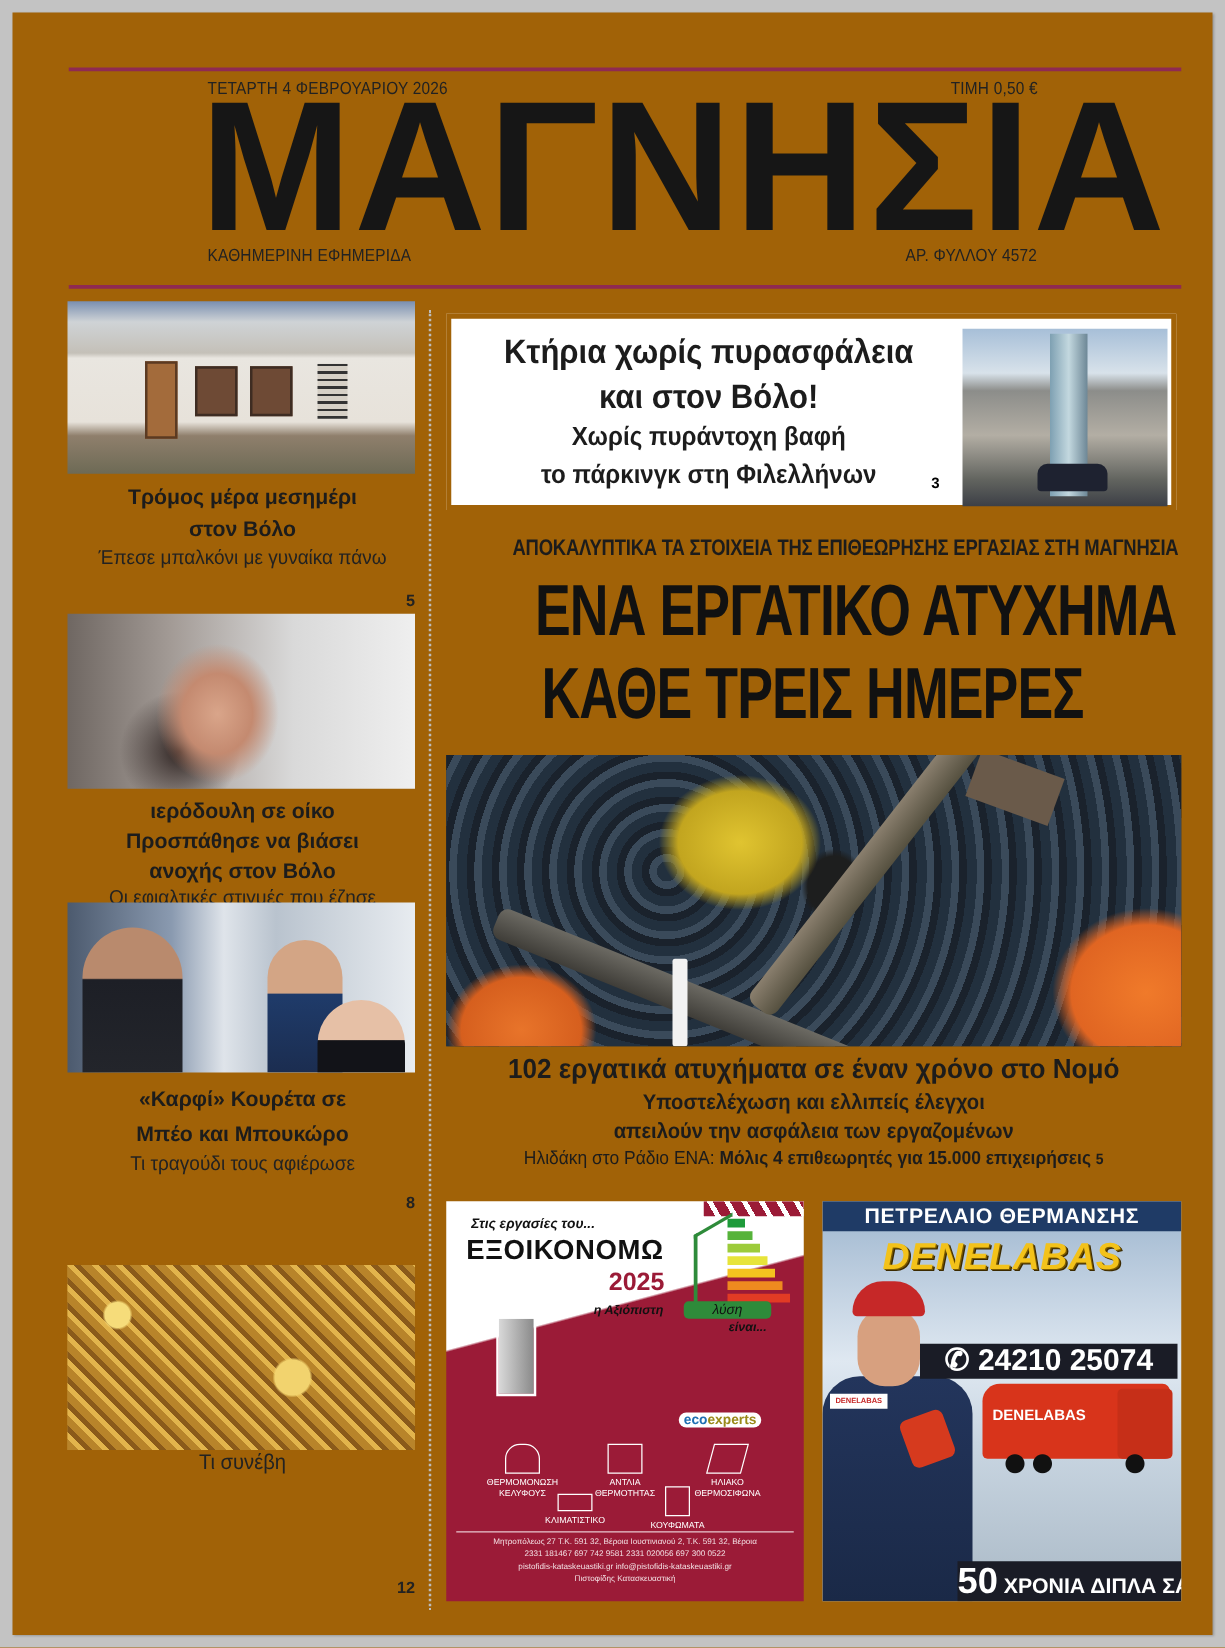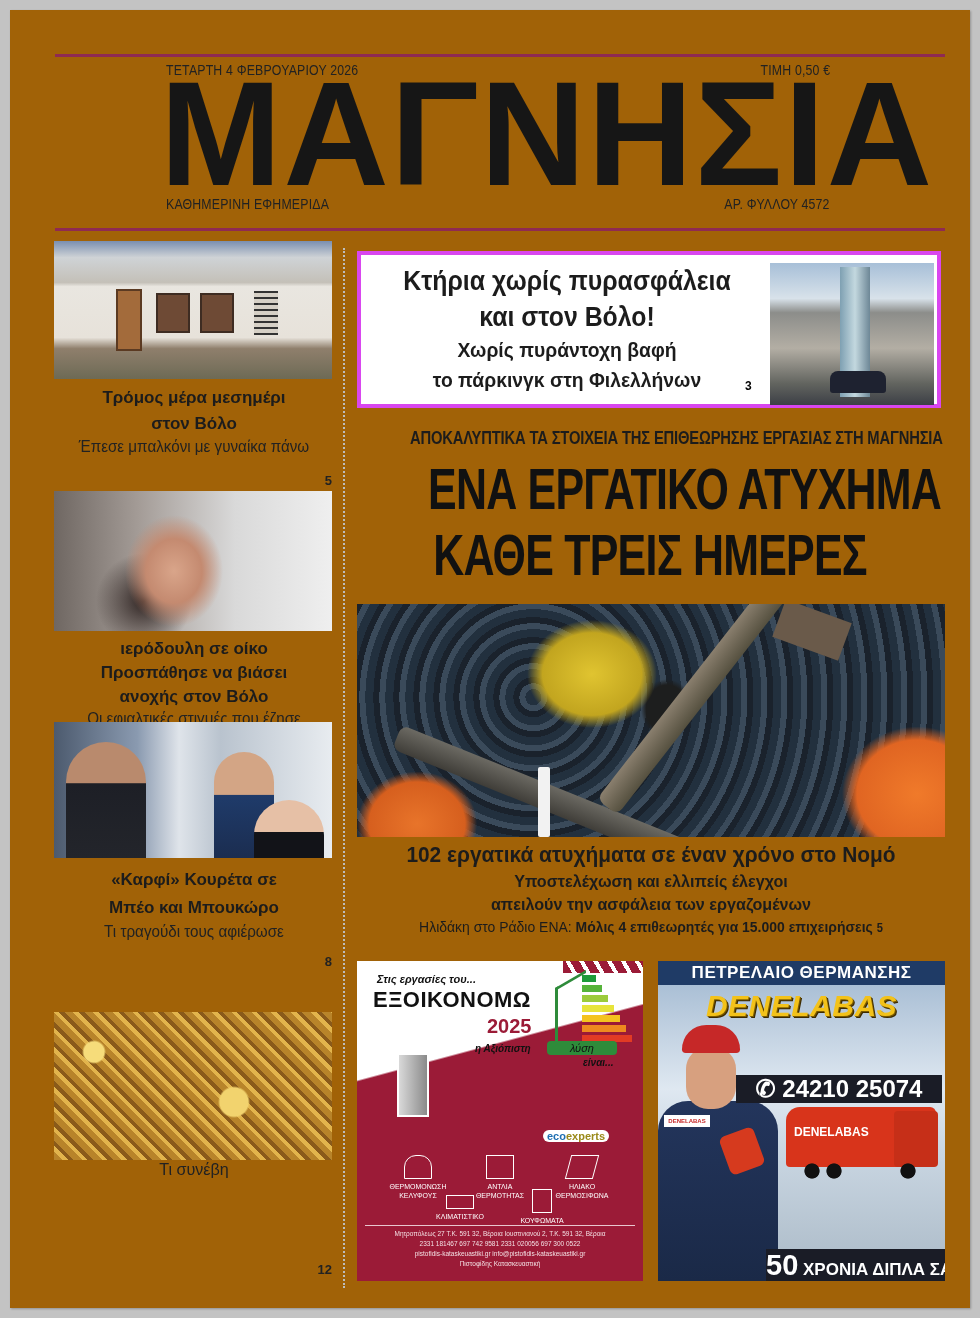--- a/index.html
+++ b/index.html
@@ -67,21 +67,21 @@
 
   .ph-gold { height: 148px; background:
       radial-gradient(circle at 40px 40px, #f6dc7a 0 10px, rgba(0,0,0,0) 12px),
       radial-gradient(circle at 180px 90px, #f2d36e 0 14px, rgba(0,0,0,0) 16px),
       repeating-linear-gradient(45deg, #b8842a 0 6px, #e2b44c 6px 10px, #8a5a1a 10px 14px),
       #c39236; }
 
   
   .promo-box {
     position: absolute; left: 347px; top: 241px; width: 584px; height: 157px;
-    border: 4px solid #d946ef; box-sizing: border-box; background: #fff;
+    border: 4px solid #a16207; box-sizing: border-box; background: #fff;
   }
   .promo-box .promo-text { position: absolute; left: 6px; top: 8px; width: 400px; text-align: center; color: #1c1c1c; }
   .promo-title { font-weight: bold; font-size: 27px; line-height: 36px; transform: scaleX(0.92); }
   .promo-sub { font-weight: bold; font-size: 21px; line-height: 30px; transform: scaleX(0.92); }
   .promo-page { font-weight: bold; font-size: 12px; position: absolute; left: 384px; top: 124px; }
   .promo-photo { position: absolute; right: 3px; top: 8px; width: 164px; height: 142px;
       background: linear-gradient(180deg, #a7bfd8 0%, #d8e2ea 25%, #8c8d8a 35%, #b3aea4 60%, #62645f 85%, #3c3f46 100%); }
   .promo-photo .glass { position:absolute; left: 70px; top: 4px; width: 30px; height: 130px; background: linear-gradient(90deg,#7ea0b2,#c3d8df,#6d8796); }
   .promo-photo .car { position:absolute; left: 60px; top: 108px; width: 56px; height: 22px; border-radius: 8px 8px 3px 3px; background: #1e2230; }
 

